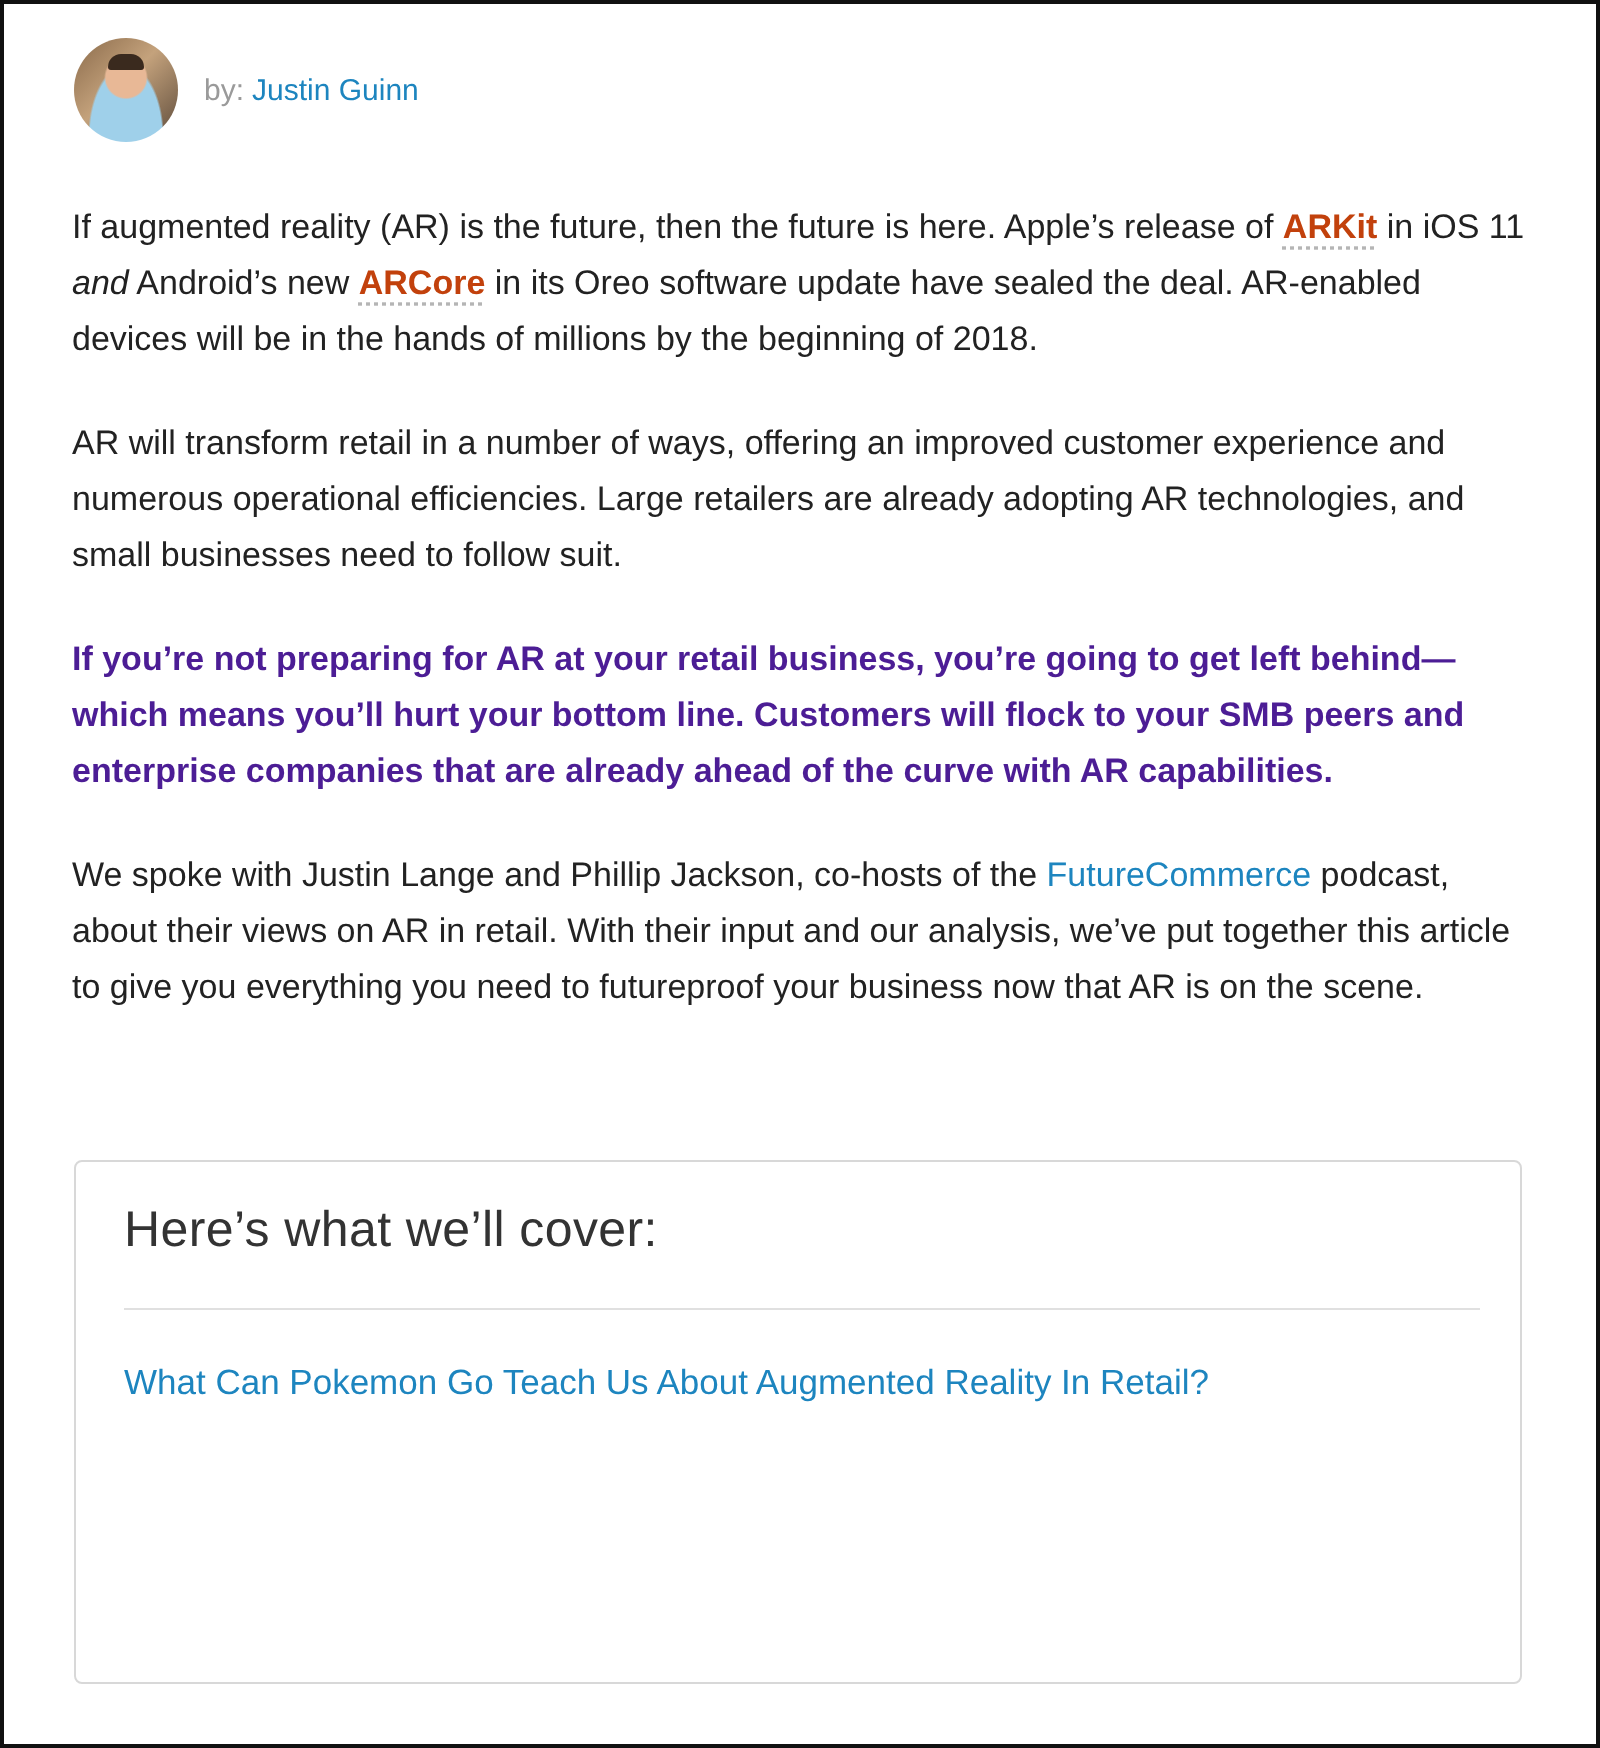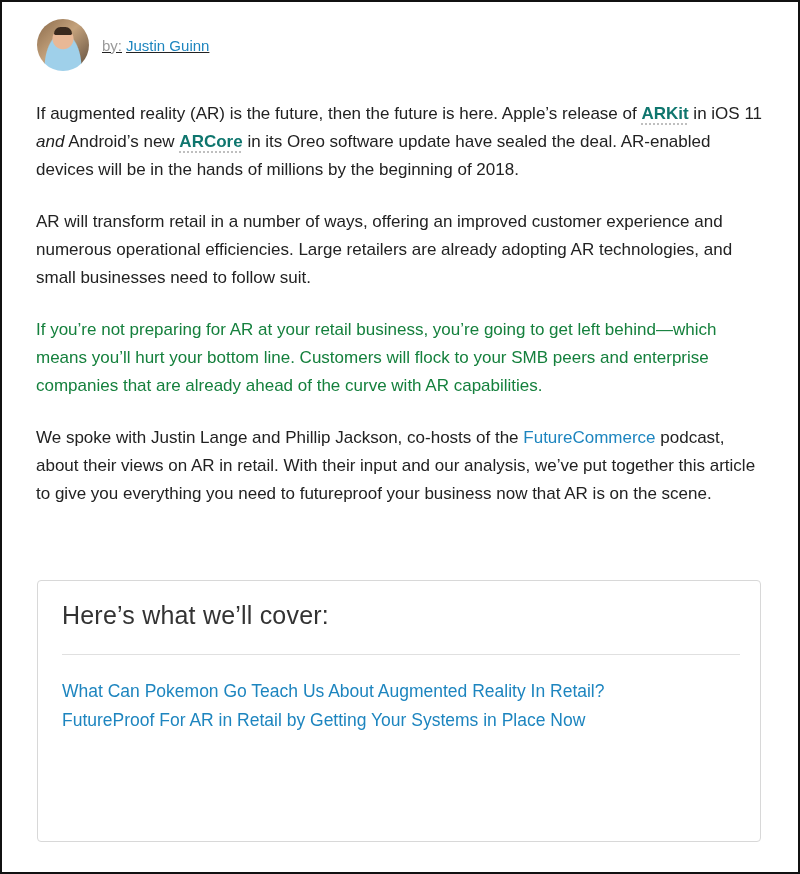--- a/index.html
+++ b/index.html
@@ -10,21 +10,21 @@
     }
     .frame {
       position: absolute; left: 0; top: 0;
       width: 796px; height: 870px;
       border: 2px solid #111111;
       background: #ffffff;
       overflow: hidden;
     }
     .byline {
       position: absolute; left: 35px; top: 17px;
-      display: flex; align-items: center; text-decoration: underline;
+      display: flex; align-items: center;
     }
     .avatar {
       width: 52px; height: 52px; border-radius: 50%;
       background: radial-gradient(circle at 50% 38%, #e8b896 0 10px, transparent 11px),
                   radial-gradient(ellipse at 50% 95%, #9fd0ea 0 18px, transparent 19px),
                   linear-gradient(135deg, #8a6a4a, #c4a27c 45%, #5c4a3a);
       position: relative; overflow: hidden;
     }
     .avatar::before {
       content: ""; position: absolute; left: 17px; top: 8px;
@@ -35,23 +35,23 @@
       margin-left: 13px; font-size: 15px; color: #9a9a9a;
     }
     .by-author {
       margin-left: 4px; font-size: 15px; color: #1d85bf; text-decoration: none;
     }
     .content {
       position: absolute; left: 34px; top: 98px; width: 730px;
       font-size: 17px; line-height: 28px;
     }
     .content p { margin: 0 0 24px 0; }
-    .content p.bold { font-weight: normal; color: #15803d; }
+    .content p.bold { font-weight: bold; color: #4c1d95; }
     .kw {
-      font-weight: bold; color: #0f766e;
+      font-weight: bold; color: #c2410c;
       text-decoration: underline dotted #b5b5b5;
       text-underline-offset: 5px;
     }
     .inline-link { color: #1d85bf; text-decoration: none; }
     .toc {
       position: absolute; left: 35px; top: 578px;
       width: 724px; height: 262px;
       border: 1px solid #d8d8d8; border-radius: 4px;
       box-sizing: border-box; background: #ffffff;
     }
@@ -90,17 +90,16 @@
     <p class="bold">If you’re not preparing for AR at your retail business, you’re going to get left behind—which means you’ll hurt your bottom line. Customers will flock to your SMB peers and enterprise companies that are already ahead of the curve with AR capabilities.</p>
 
     <p><span>We spoke with Justin Lange and Phillip Jackson, co-hosts of the </span><a href="#" class="inline-link">FutureCommerce</a><span> podcast, about their views on AR in retail. With their input and our analysis, we’ve put together this article to give you everything you need to futureproof your business now that AR is on the scene.</span></p>
   </div>
 
   <div class="toc">
     <h2 class="toc-title">Here’s what we’ll cover:</h2>
     <div class="toc-rule"></div>
     <ul class="toc-list">
       <li><a href="#">What Can Pokemon Go Teach Us About Augmented Reality In Retail?</a></li>
-      <li><a href="#">FutureProof For AR in Retail by Getting Your Systems in Place Now</a></li>
     </ul>
   </div>
 
 </div>
 
 </body></html>

